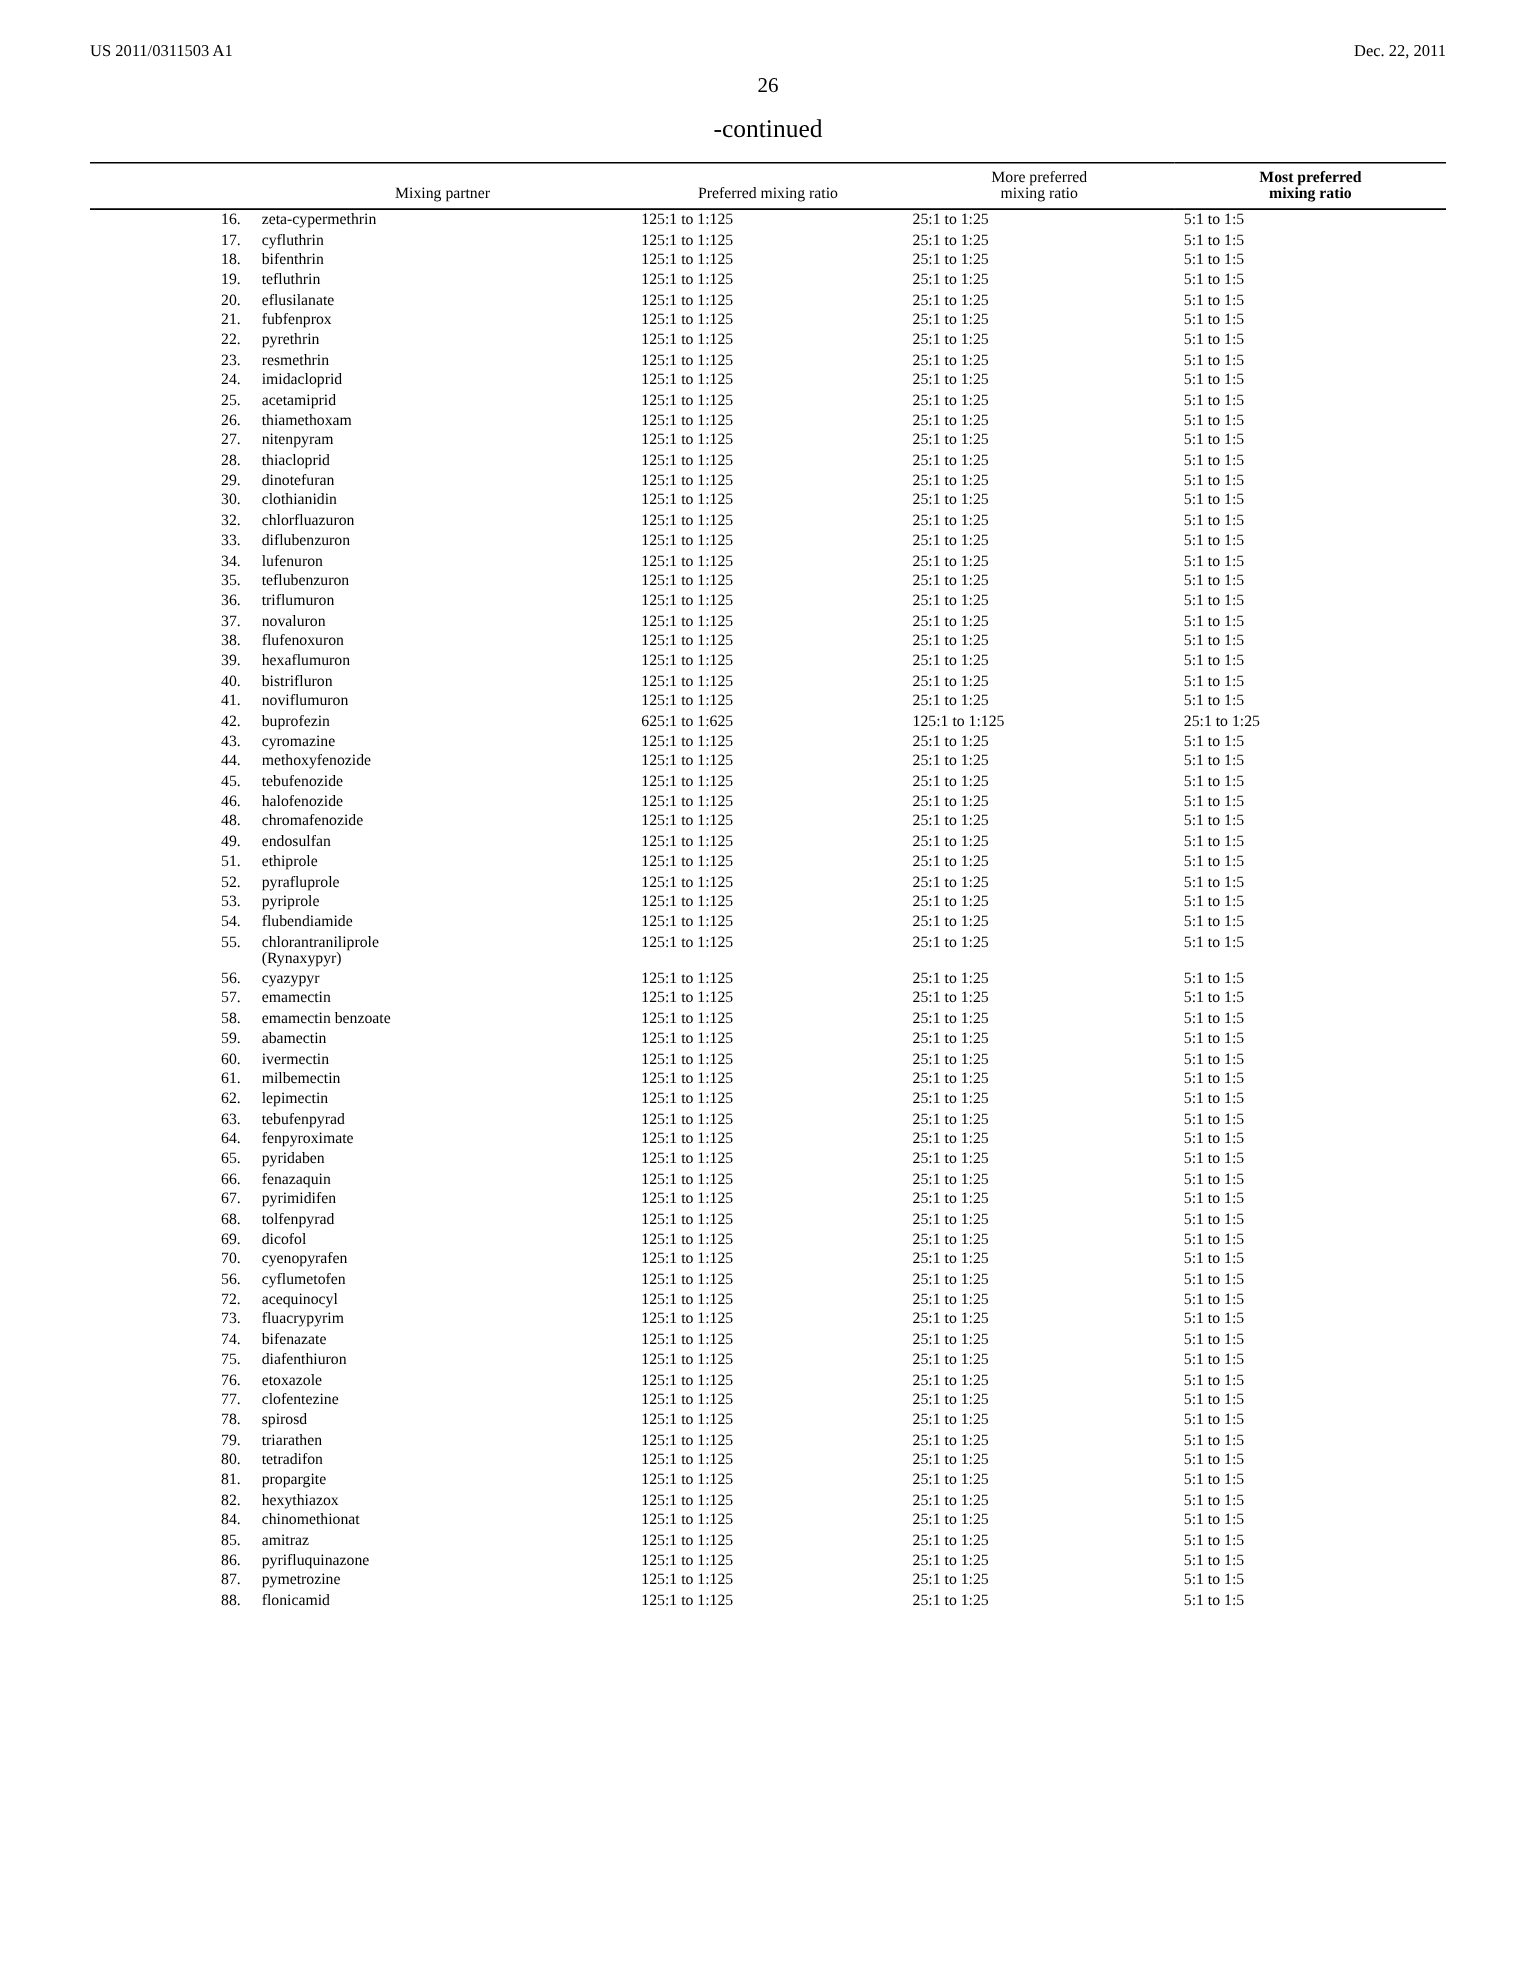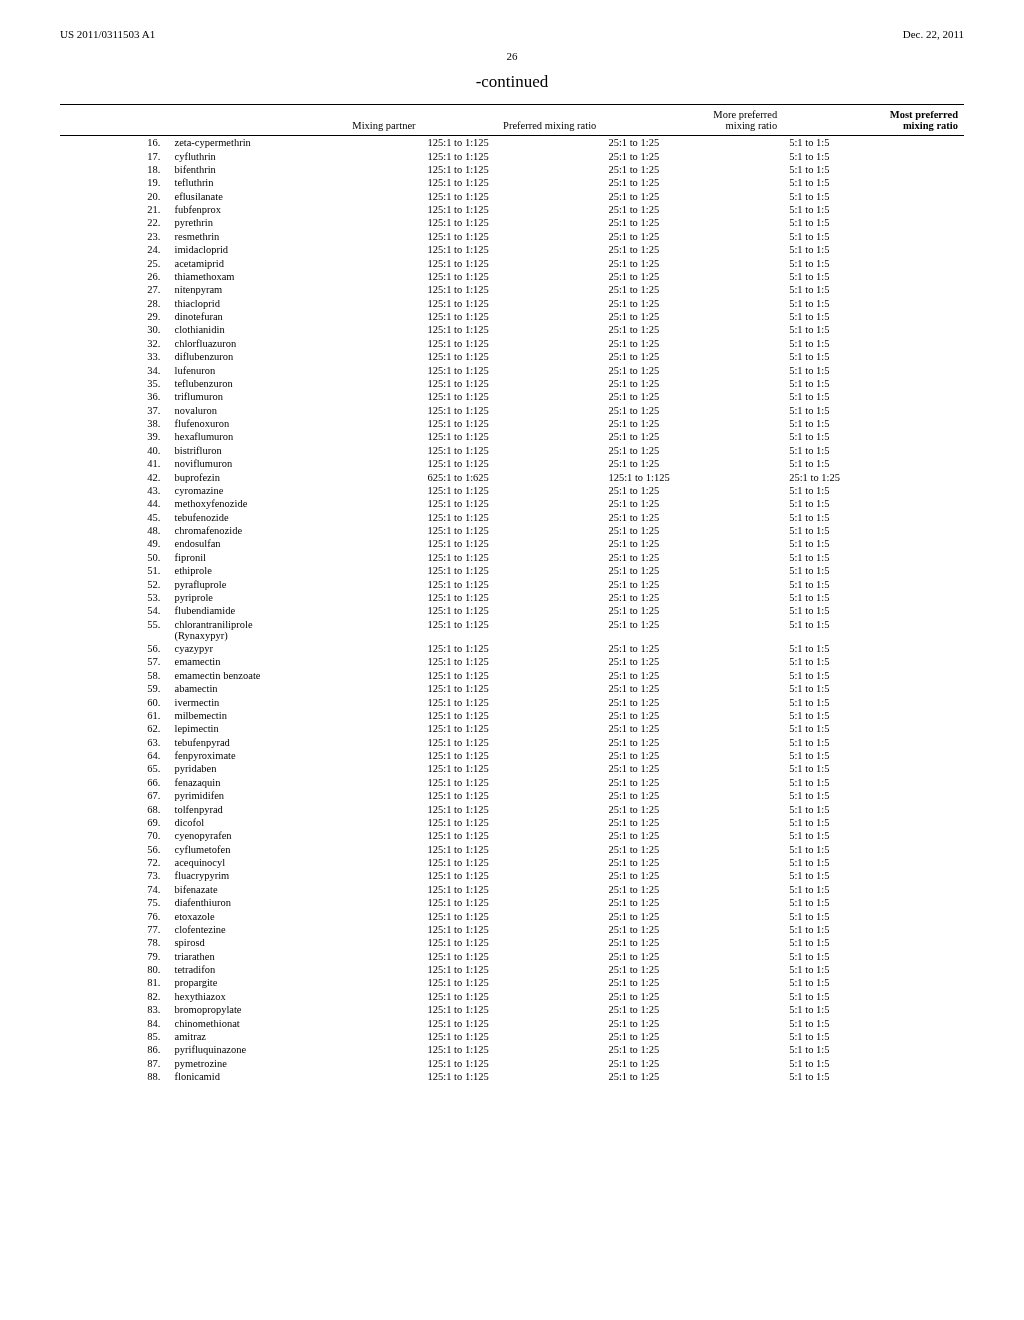--- a/index.html
+++ b/index.html
@@ -14,41 +14,41 @@
     }
     .page-header {
       display: flex;
       justify-content: space-between;
       align-items: flex-start;
       padding: 28px 60px 10px 60px;
       font-size: 11px;
     }
     .page-number {
       text-align: center;
-      font-size: 11px;
+      font-size: 14px;
       margin-bottom: 10px;
     }
     .continued-label {
       text-align: center;
       font-size: 17px;
       margin-bottom: 12px;
     }
     .table-container {
       padding: 0 60px;
     }
     table {
       width: 100%;
       border-collapse: collapse;
       font-size: 10.5px;
     }
     thead tr th {
       border-top: 1.5px solid #000;
       border-bottom: 1px solid #000;
       padding: 4px 6px;
-      text-align: right;
+      text-align: center;
       font-weight: normal;
       vertical-align: bottom;
     }
     thead tr th:first-child {
       width: 12%;
     }
     thead tr th:nth-child(2) {
       width: 28%;
     }
     thead tr th:nth-child(3) {
@@ -297,41 +297,41 @@
           <td class="col-ratio">5:1 to 1:5</td>
         </tr>
         <tr>
           <td class="col-num">45.</td>
           <td class="col-name">tebufenozide</td>
           <td class="col-ratio">125:1 to 1:125</td>
           <td class="col-ratio">25:1 to 1:25</td>
           <td class="col-ratio">5:1 to 1:5</td>
         </tr>
         <tr>
+          <td class="col-num">46.</td>
+          <td class="col-name">halofenozide</td>
+          <td class="col-ratio">125:1 to 1:125</td>
+          <td class="col-ratio">25:1 to 1:25</td>
+          <td class="col-ratio">5:1 to 1:5</td>
+        </tr>
+        <tr>
           <td class="col-num">48.</td>
           <td class="col-name">chromafenozide</td>
           <td class="col-ratio">125:1 to 1:125</td>
           <td class="col-ratio">25:1 to 1:25</td>
           <td class="col-ratio">5:1 to 1:5</td>
         </tr>
         <tr>
           <td class="col-num">49.</td>
           <td class="col-name">endosulfan</td>
           <td class="col-ratio">125:1 to 1:125</td>
           <td class="col-ratio">25:1 to 1:25</td>
           <td class="col-ratio">5:1 to 1:5</td>
         </tr>
         <tr>
-          <td class="col-num">50.</td>
-          <td class="col-name">fipronil</td>
-          <td class="col-ratio">125:1 to 1:125</td>
-          <td class="col-ratio">25:1 to 1:25</td>
-          <td class="col-ratio">5:1 to 1:5</td>
-        </tr>
-        <tr>
           <td class="col-num">51.</td>
           <td class="col-name">ethiprole</td>
           <td class="col-ratio">125:1 to 1:125</td>
           <td class="col-ratio">25:1 to 1:25</td>
           <td class="col-ratio">5:1 to 1:5</td>
         </tr>
         <tr>
           <td class="col-num">52.</td>
           <td class="col-name">pyrafluprole</td>
           <td class="col-ratio">125:1 to 1:125</td>
@@ -537,27 +537,20 @@
         <tr>
           <td class="col-num">81.</td>
           <td class="col-name">propargite</td>
           <td class="col-ratio">125:1 to 1:125</td>
           <td class="col-ratio">25:1 to 1:25</td>
           <td class="col-ratio">5:1 to 1:5</td>
         </tr>
         <tr>
           <td class="col-num">82.</td>
           <td class="col-name">hexythiazox</td>
-          <td class="col-ratio">125:1 to 1:125</td>
-          <td class="col-ratio">25:1 to 1:25</td>
-          <td class="col-ratio">5:1 to 1:5</td>
-        </tr>
-        <tr>
-          <td class="col-num">83.</td>
-          <td class="col-name">bromopropylate</td>
           <td class="col-ratio">125:1 to 1:125</td>
           <td class="col-ratio">25:1 to 1:25</td>
           <td class="col-ratio">5:1 to 1:5</td>
         </tr>
         <tr>
           <td class="col-num">84.</td>
           <td class="col-name">chinomethionat</td>
           <td class="col-ratio">125:1 to 1:125</td>
           <td class="col-ratio">25:1 to 1:25</td>
           <td class="col-ratio">5:1 to 1:5</td>

